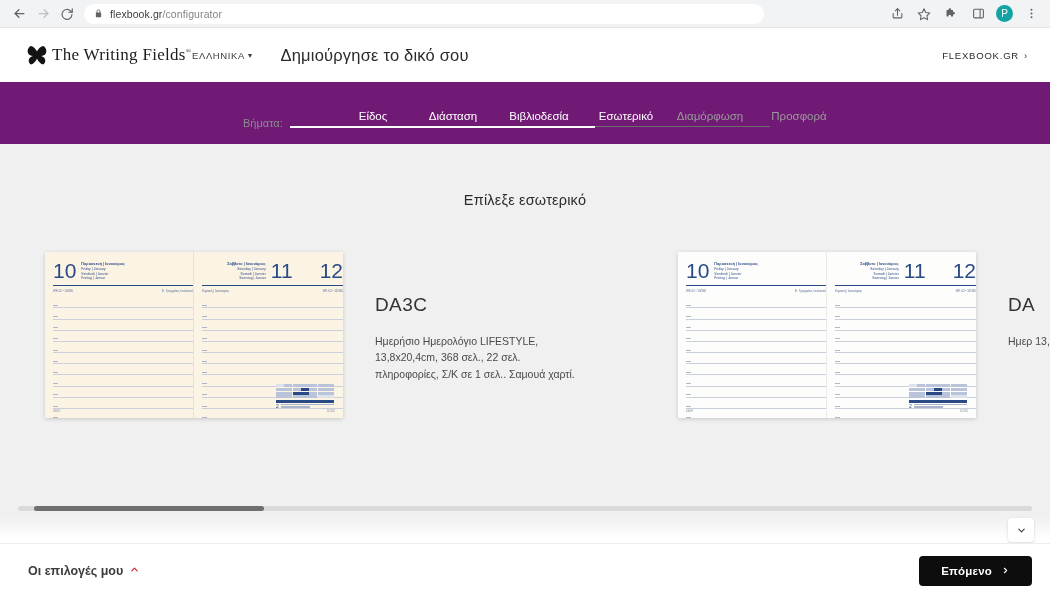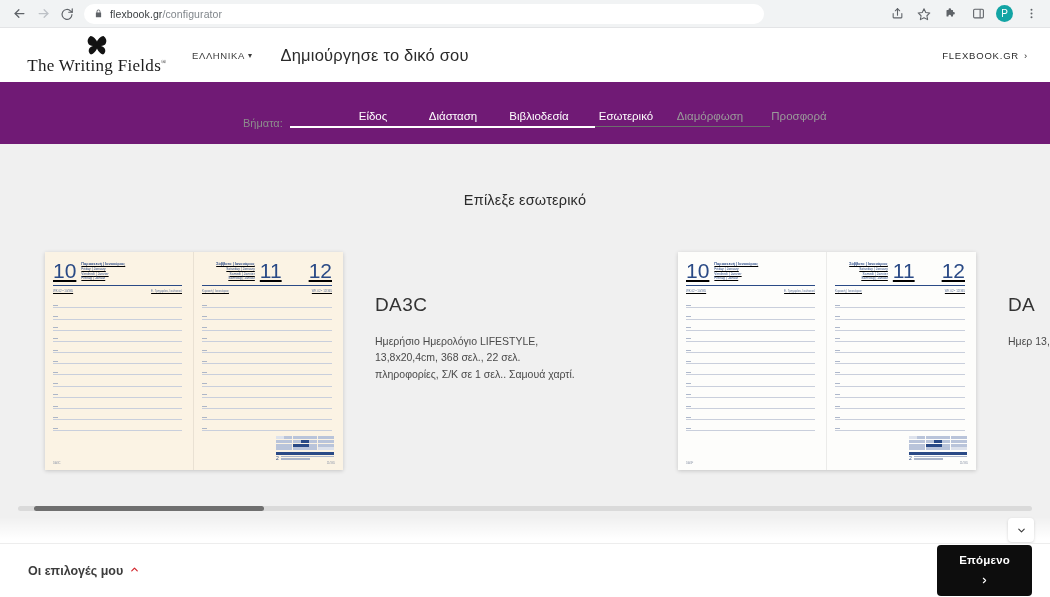--- a/index.html
+++ b/index.html
@@ -73,21 +73,20 @@
   .site-header {
     height: 54px;
     background: #ffffff;
     display: flex;
     align-items: center;
     padding: 0 18px;
     position: relative;
   }
   .logo-block {
     display: flex;
-    flex-direction: column;
     align-items: center;
     width: 150px;
     margin-left: 4px;
   }
   .logo-mark { line-height: 0; margin-bottom: 1px; }
   .logo-text {
     font-family: "Liberation Serif", serif;
     font-size: 17px;
     color: #1c1c1c;
     letter-spacing: .3px;
@@ -213,25 +212,24 @@
     padding-left: 45px;
   }
   .spread {
     flex: 0 0 auto;
     display: flex;
     box-shadow: 0 1px 4px rgba(0,0,0,.18);
     background: #fff;
   }
   .page {
     width: 149px;
-    height: 218px;
+    height: 166px;
     position: relative;
     overflow: hidden;
-    padding: 9px 11px 0 8px;
-    text-decoration: underline;
+    padding: 9px 0 0 8px;
   }
   .page.cream { background: #fbf3e4; }
   .page.white { background: #fdfdfb; }
   .page.left-pg { border-right: 1px solid rgba(0,0,0,.07); }
   .pg-head {
     display: flex;
     align-items: flex-start;
     gap: 5px;
   }
   .pg-head.rightal { justify-content: flex-end; }
@@ -418,21 +416,20 @@
     margin-left: auto;
     background: #0d0d0d;
     color: #ffffff;
     font-size: 11.5px;
     border-radius: 4px;
     padding: 9px 22px;
     display: flex;
     align-items: center;
     gap: 9px;
     letter-spacing: .2px;
-    flex-direction: column;
   }
 </style>
 </head>
 <body>
 
 <div class="browser-bar">
   <div class="nav-btn">
     <svg width="15" height="15" viewBox="0 0 24 24" fill="none" stroke="currentColor" stroke-width="2" stroke-linecap="round" stroke-linejoin="round">
         <line x1="19" y1="12" x2="5" y2="12"></line>
         <polyline points="11 18 5 12 11 6"></polyline>

